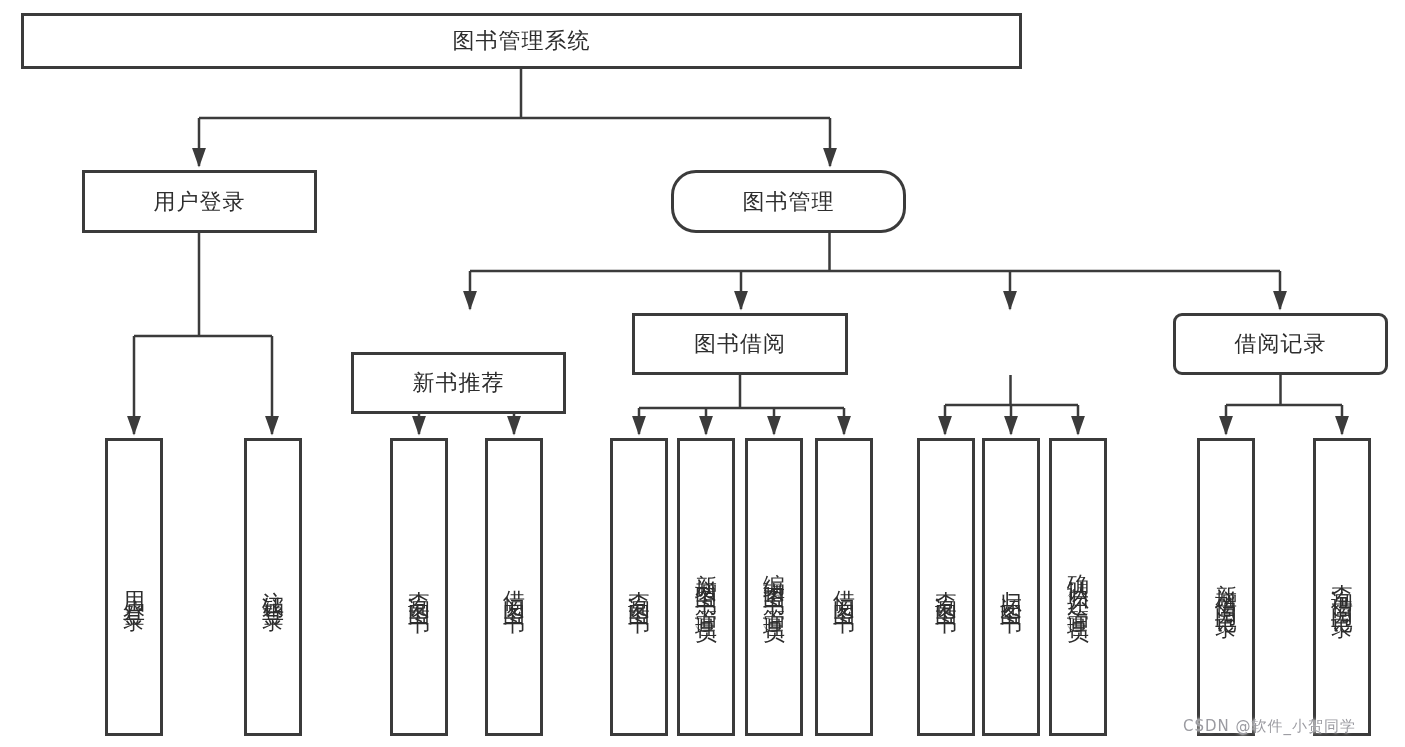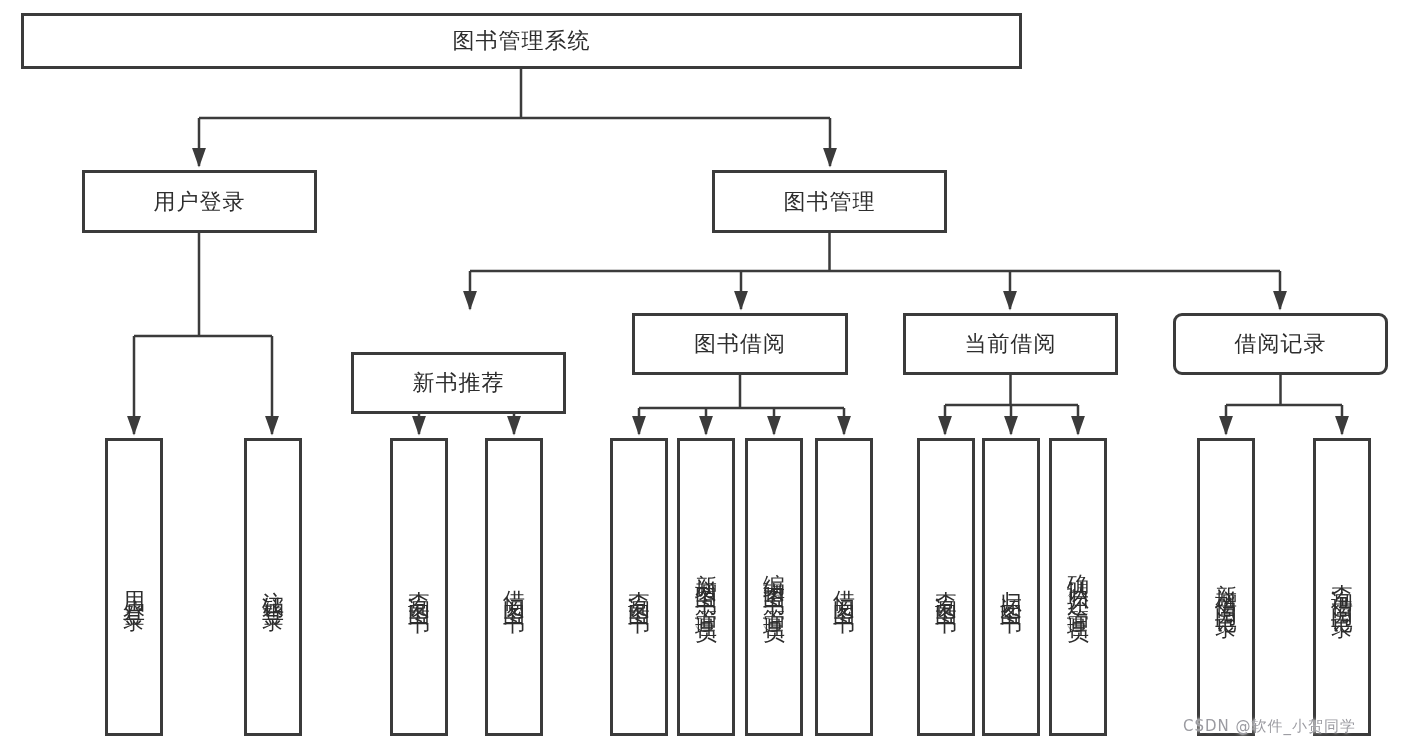--- a/index.html
+++ b/index.html
@@ -116,32 +116,29 @@
     </g>
   </svg>
 
   <div class="node h-label root-box">
     <span>图书管理系统</span>
   </div>
 
   <div class="node h-label" style="left:82px;top:170px;width:235px;height:63px;">
     <span>用户登录</span>
   </div>
-  <div class="node h-label" style="left:712px;top:170px;width:235px;height:63px;">
+  <div class="node h-label" style="left:671px;top:170px;width:235px;height:63px;border-radius:25px;">
     <span>图书管理</span>
   </div>
 
   <div class="node h-label" style="left:351px;top:313px;width:215px;height:62px;margin-top:39px;">
     <span>新书推荐</span>
   </div>
   <div class="node h-label" style="left:632px;top:313px;width:216px;height:62px;align-items:center;">
     <span>图书借阅</span>
-  </div>
-  <div class="node h-label" style="left:903px;top:313px;width:215px;height:62px;">
-    <span>当前借阅</span>
   </div>
   <div class="node h-label" style="left:1173px;top:313px;width:215px;height:62px;border-radius:9px;">
     <span>借阅记录</span>
   </div>
 
   <div class="node leaf" style="left:105px;">
     <span class="v-text">用户登录</span>
   </div>
   <div class="node leaf" style="left:244px;">
     <span class="v-text">注销登录</span>

